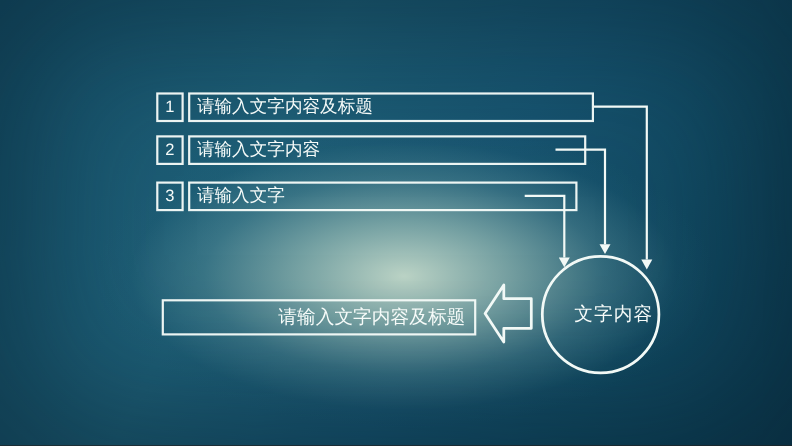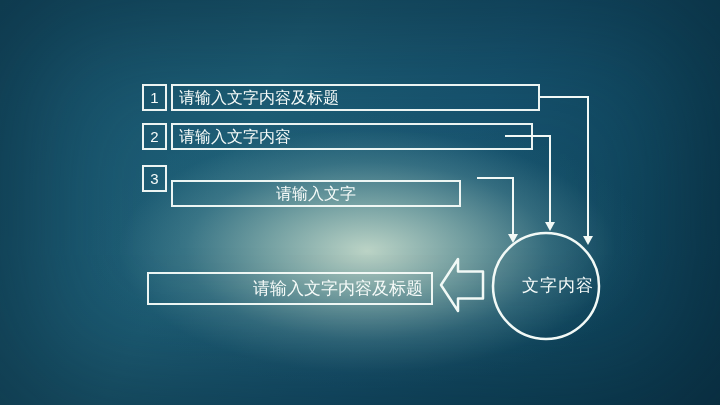--- a/index.html
+++ b/index.html
@@ -33,21 +33,21 @@
   .text-box{
     position:absolute;left:171px;height:27px;
     border:2px solid rgba(245,251,248,0.96);
     box-sizing:border-box;
     display:flex;align-items:center;
     color:#f6fbf9;font-size:16px;line-height:1;
     padding:0 6px;white-space:nowrap;overflow:hidden;
   }
   .row1{top:84px;}  .box1{top:84px;width:369px;}
   .row2{top:123px;} .box2{top:123px;width:362px;}
-  .row3{top:165px;} .box3{top:180px;width:290px;justify-content:center;}
+  .row3{top:165px;} .box3{top:165px;width:354px;}
   .summary-box{
     position:absolute;left:147px;top:272px;width:286px;height:33px;
     border:2px solid rgba(245,251,248,0.96);
     box-sizing:border-box;
     display:flex;align-items:center;justify-content:flex-end;
     color:#f6fbf9;font-size:17px;line-height:1;
     padding:0 8px;white-space:nowrap;
   }
   .circle-label{
     position:absolute;left:492px;top:277px;width:132px;

